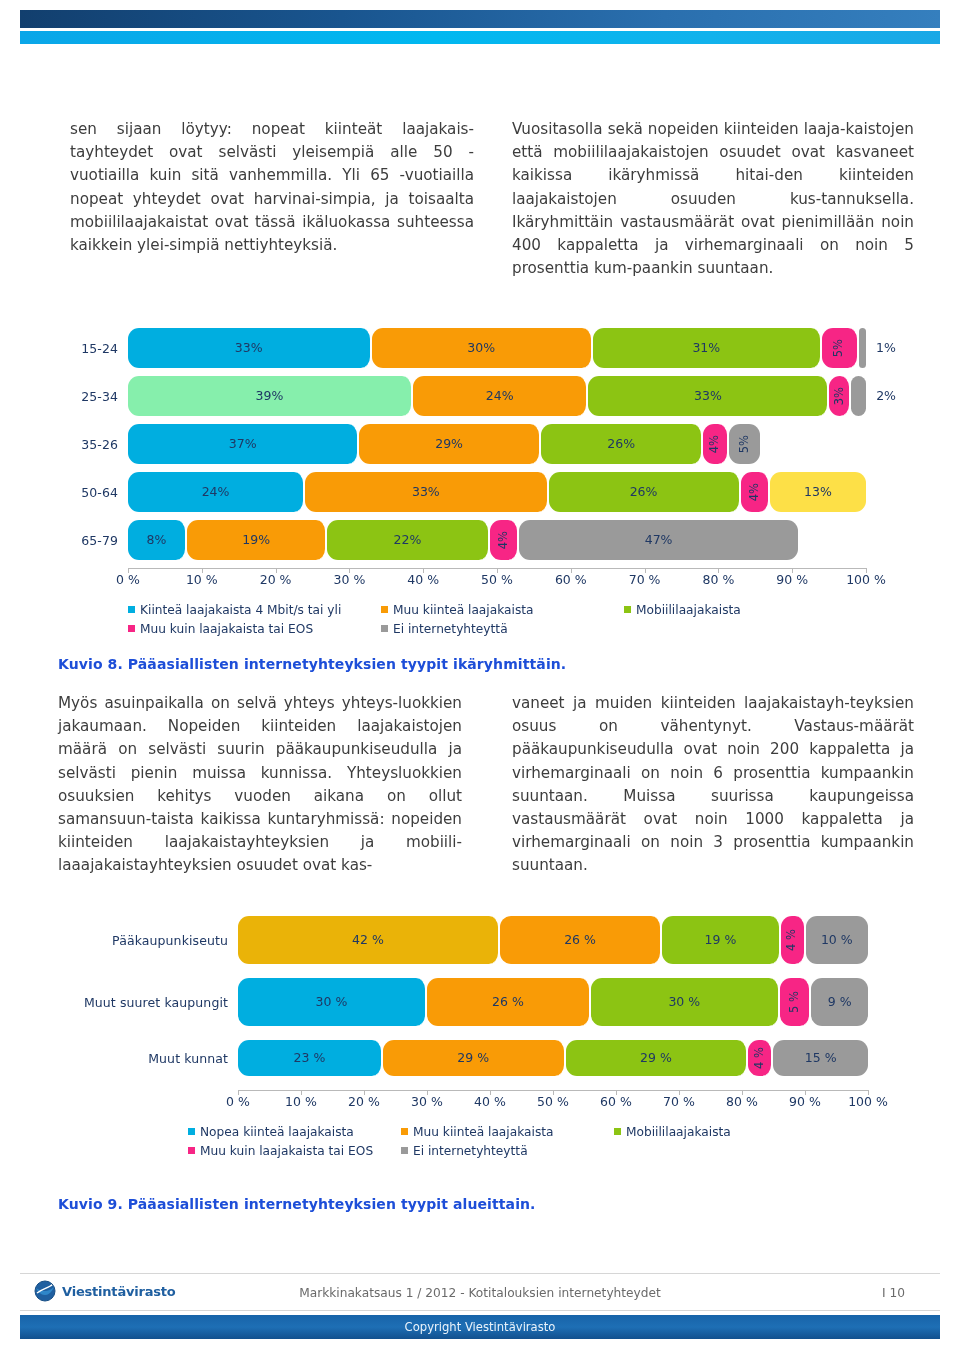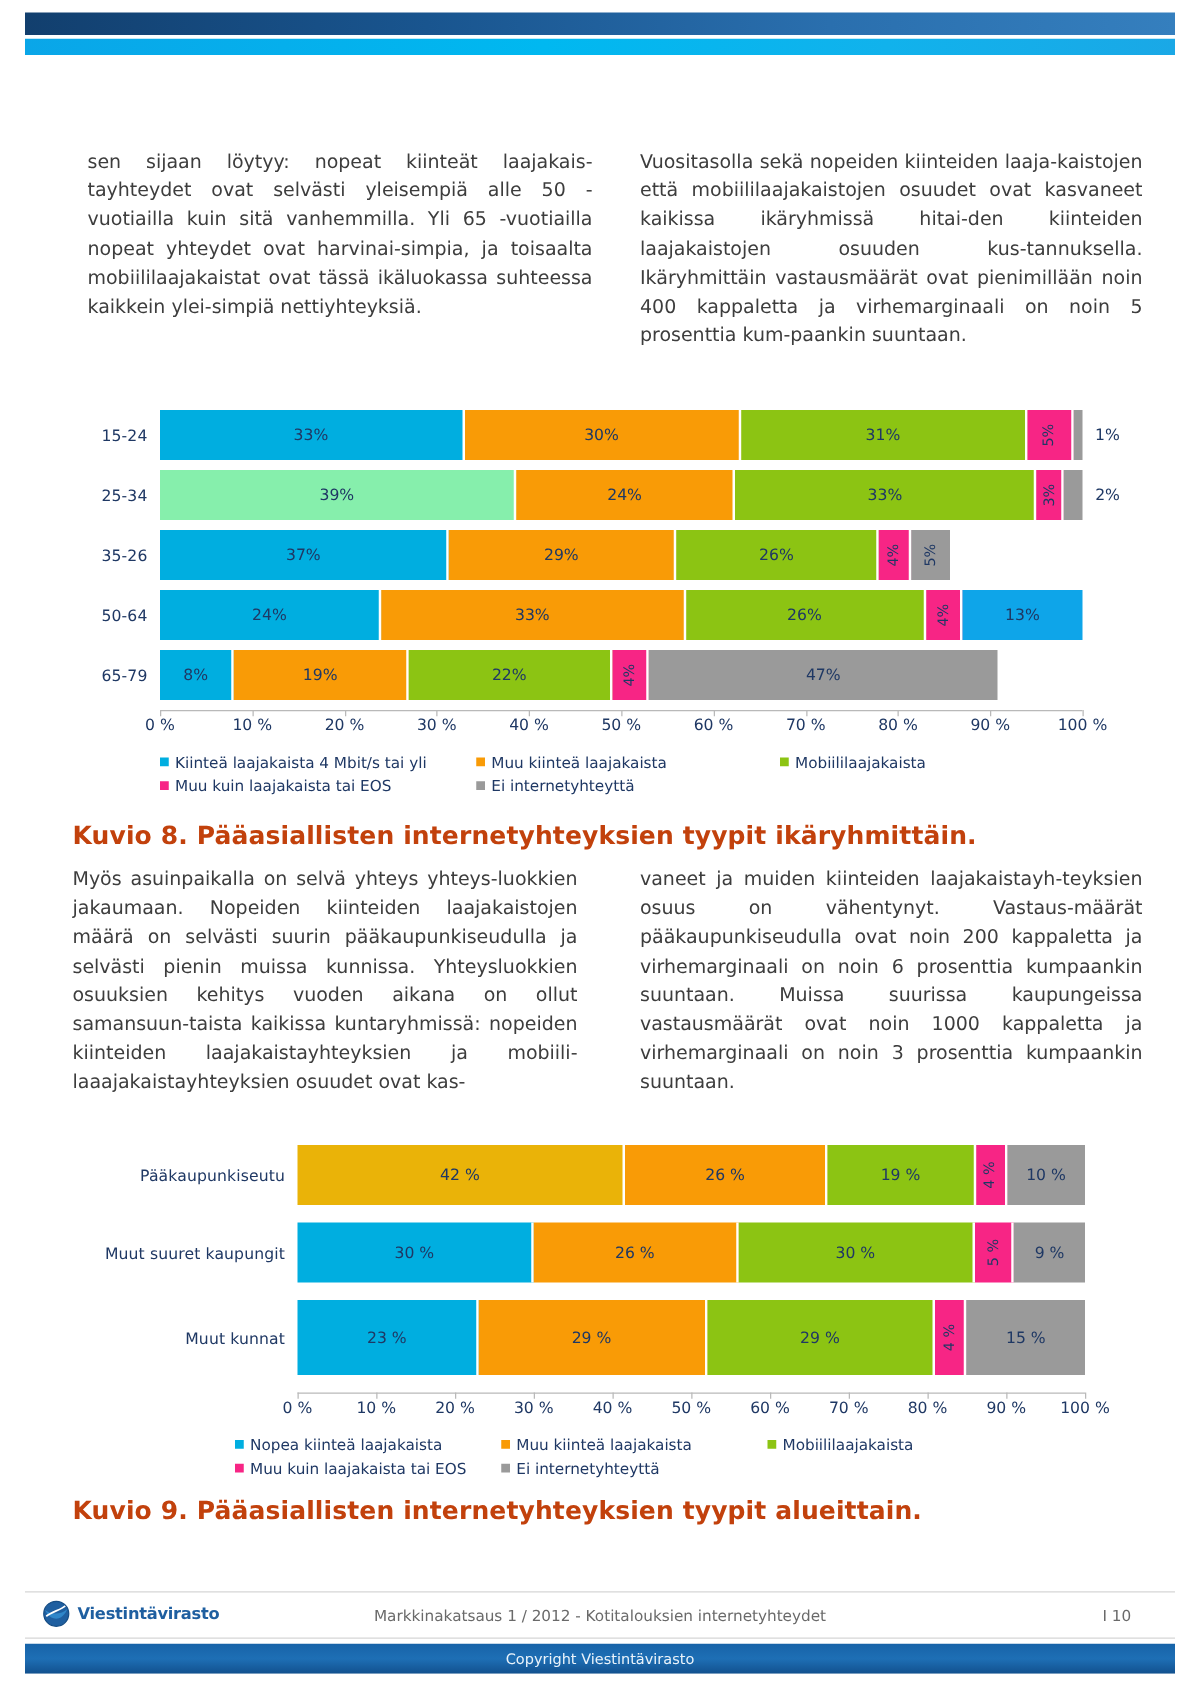--- a/index.html
+++ b/index.html
@@ -66,20 +66,21 @@
   .seg {
     position:relative;
     display:flex;
     align-items:center;
     justify-content:center;
     border-right: 2px solid #ffffff;
     font-size: 12.5px;
     color: #1f3864;
     white-space: nowrap;
     overflow: visible;
+    border-radius: 11px;
   }
   .seg:last-child { border-right: none; }
   .seg .val { line-height:1; }
   .seg.vert .val {
     writing-mode: vertical-rl;
     transform: rotate(180deg);
     font-size: 11.5px;
   }
 
   
@@ -103,23 +104,23 @@
   
   .legend { position:relative; margin-top: 10px; }
   .legend-row { display:flex; align-items:center; }
   .legend-item { display:flex; align-items:center; white-space:nowrap; }
   .legend-item .swatch {
     width:7px; height:7px; display:inline-block; margin-right:5px;
   }
   .legend-item .ltext { font-size:12.2px; color:#1f3864; }
 
   .caption {
-    font-size: 20px;
+    font-size: 14px;
     font-weight: bold;
-    color: #c2410c;
+    color: #1d4ed8;
     letter-spacing: .1px;
   }
 
   
   .footer-rule {
     position:absolute; left:20px; top:1273px; width:920px; height:1px; background:#d6d6d6;
   }
   .logo-wrap {
     position:absolute; left:33px; top:1279px;
     display:flex; align-items:center;
@@ -233,21 +234,21 @@
           </div>
           <div class="seg" style="width: 243.54px; background: rgb(249, 155, 6);">
             <span class="val">33%</span>
           </div>
           <div class="seg" style="width: 191.88px; background: rgb(140, 196, 19);">
             <span class="val">26%</span>
           </div>
           <div class="seg vert" style="width: 29.52px; background: rgb(247, 37, 133);">
             <span class="val">4%</span>
           </div>
-          <div class="seg" style="width: 95.94px; background: #0ea5e9;">
+          <div class="seg" style="width: 95.94px; background: #fde047;">
             <span class="val">13%</span>
           </div>
         </div>
       </div>
       <div class="row" style="margin-bottom: 8px;">
         <div class="row-label" style="width: 70px;">65-79</div>
         <div class="bar" style="height: 40px; width: 738px;">
           <div class="seg" style="width: 59.04px; background: rgb(0, 174, 224);">
             <span class="val">8%</span>
           </div>
@@ -364,21 +365,21 @@
           <div class="seg vert" style="width: 31.5px; background: rgb(247, 37, 133);">
             <span class="val">5 %</span>
           </div>
           <div class="seg" style="width: 56.7px; background: rgb(154, 154, 154);">
             <span class="val">9 %</span>
           </div>
         </div>
       </div>
       <div class="row" style="margin-bottom: 14px;">
         <div class="row-label" style="width: 180px;">Muut kunnat</div>
-        <div class="bar" style="height: 60px; width: 630px;">
+        <div class="bar" style="height: 36px; width: 630px;">
           <div class="seg" style="width: 144.9px; background: rgb(0, 174, 224);">
             <span class="val">23 %</span>
           </div>
           <div class="seg" style="width: 182.7px; background: rgb(249, 155, 6);">
             <span class="val">29 %</span>
           </div>
           <div class="seg" style="width: 182.7px; background: rgb(140, 196, 19);">
             <span class="val">29 %</span>
           </div>
           <div class="seg vert" style="width: 25.2px; background: rgb(247, 37, 133);">

